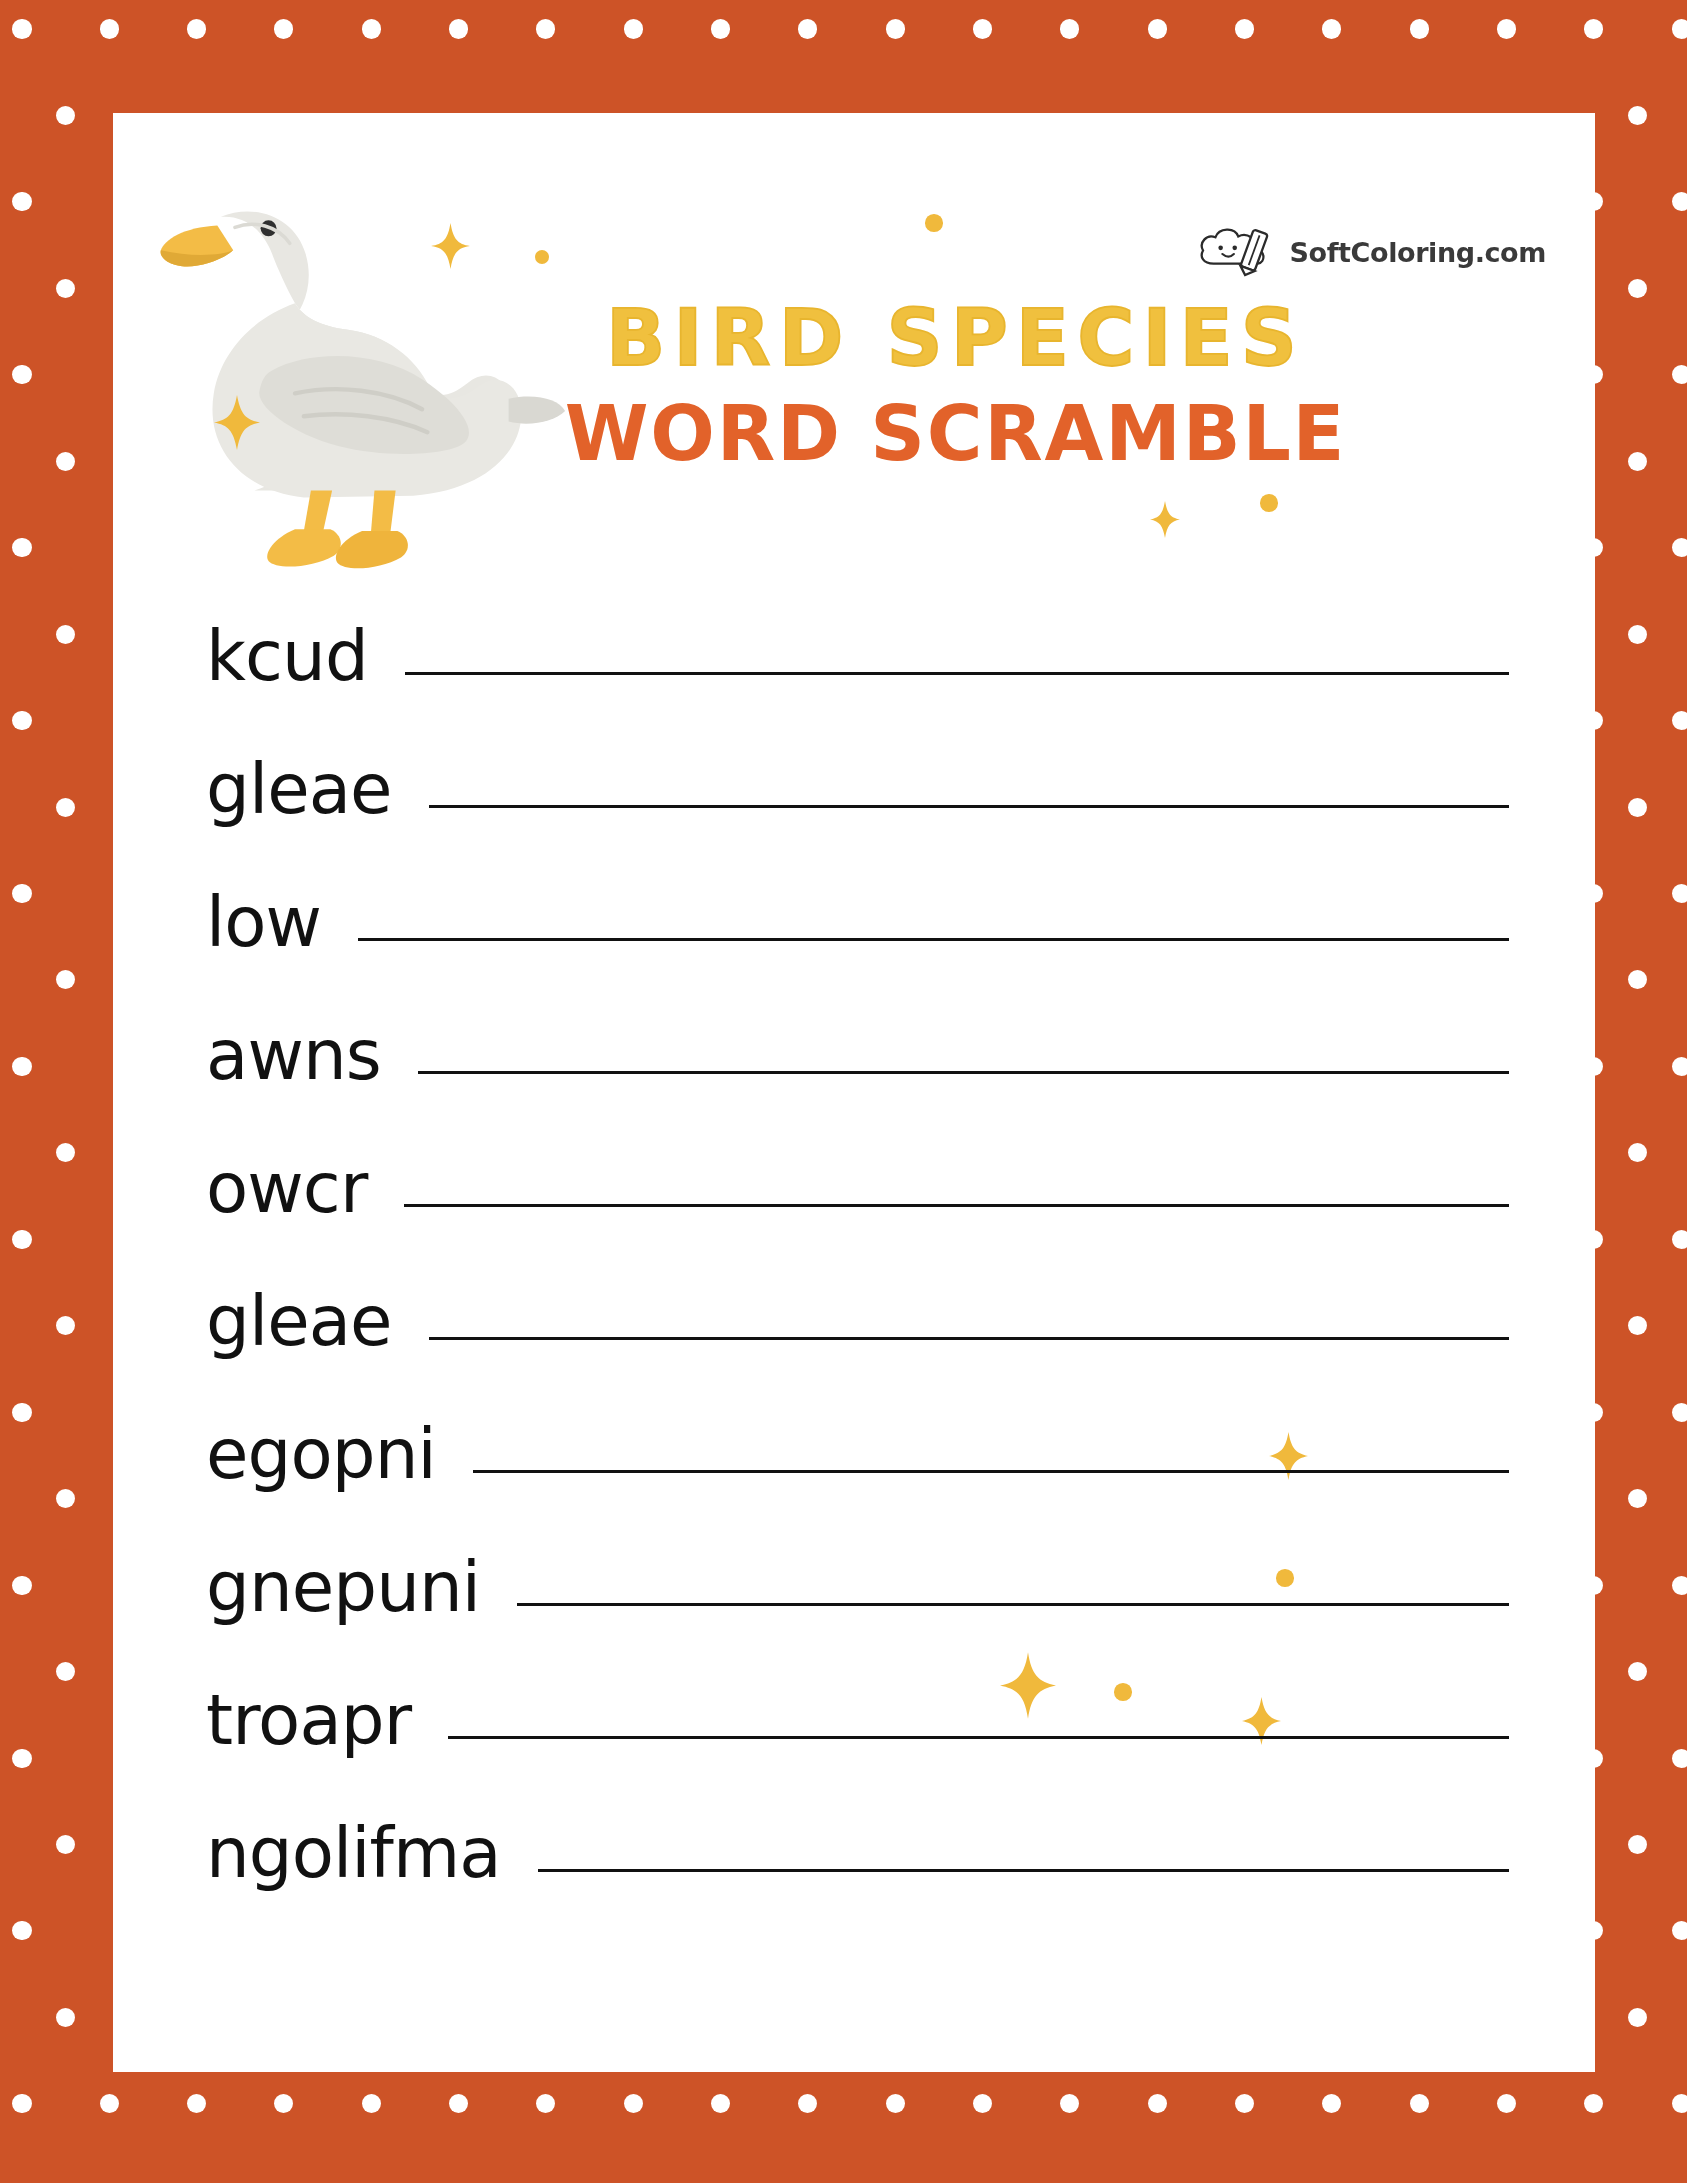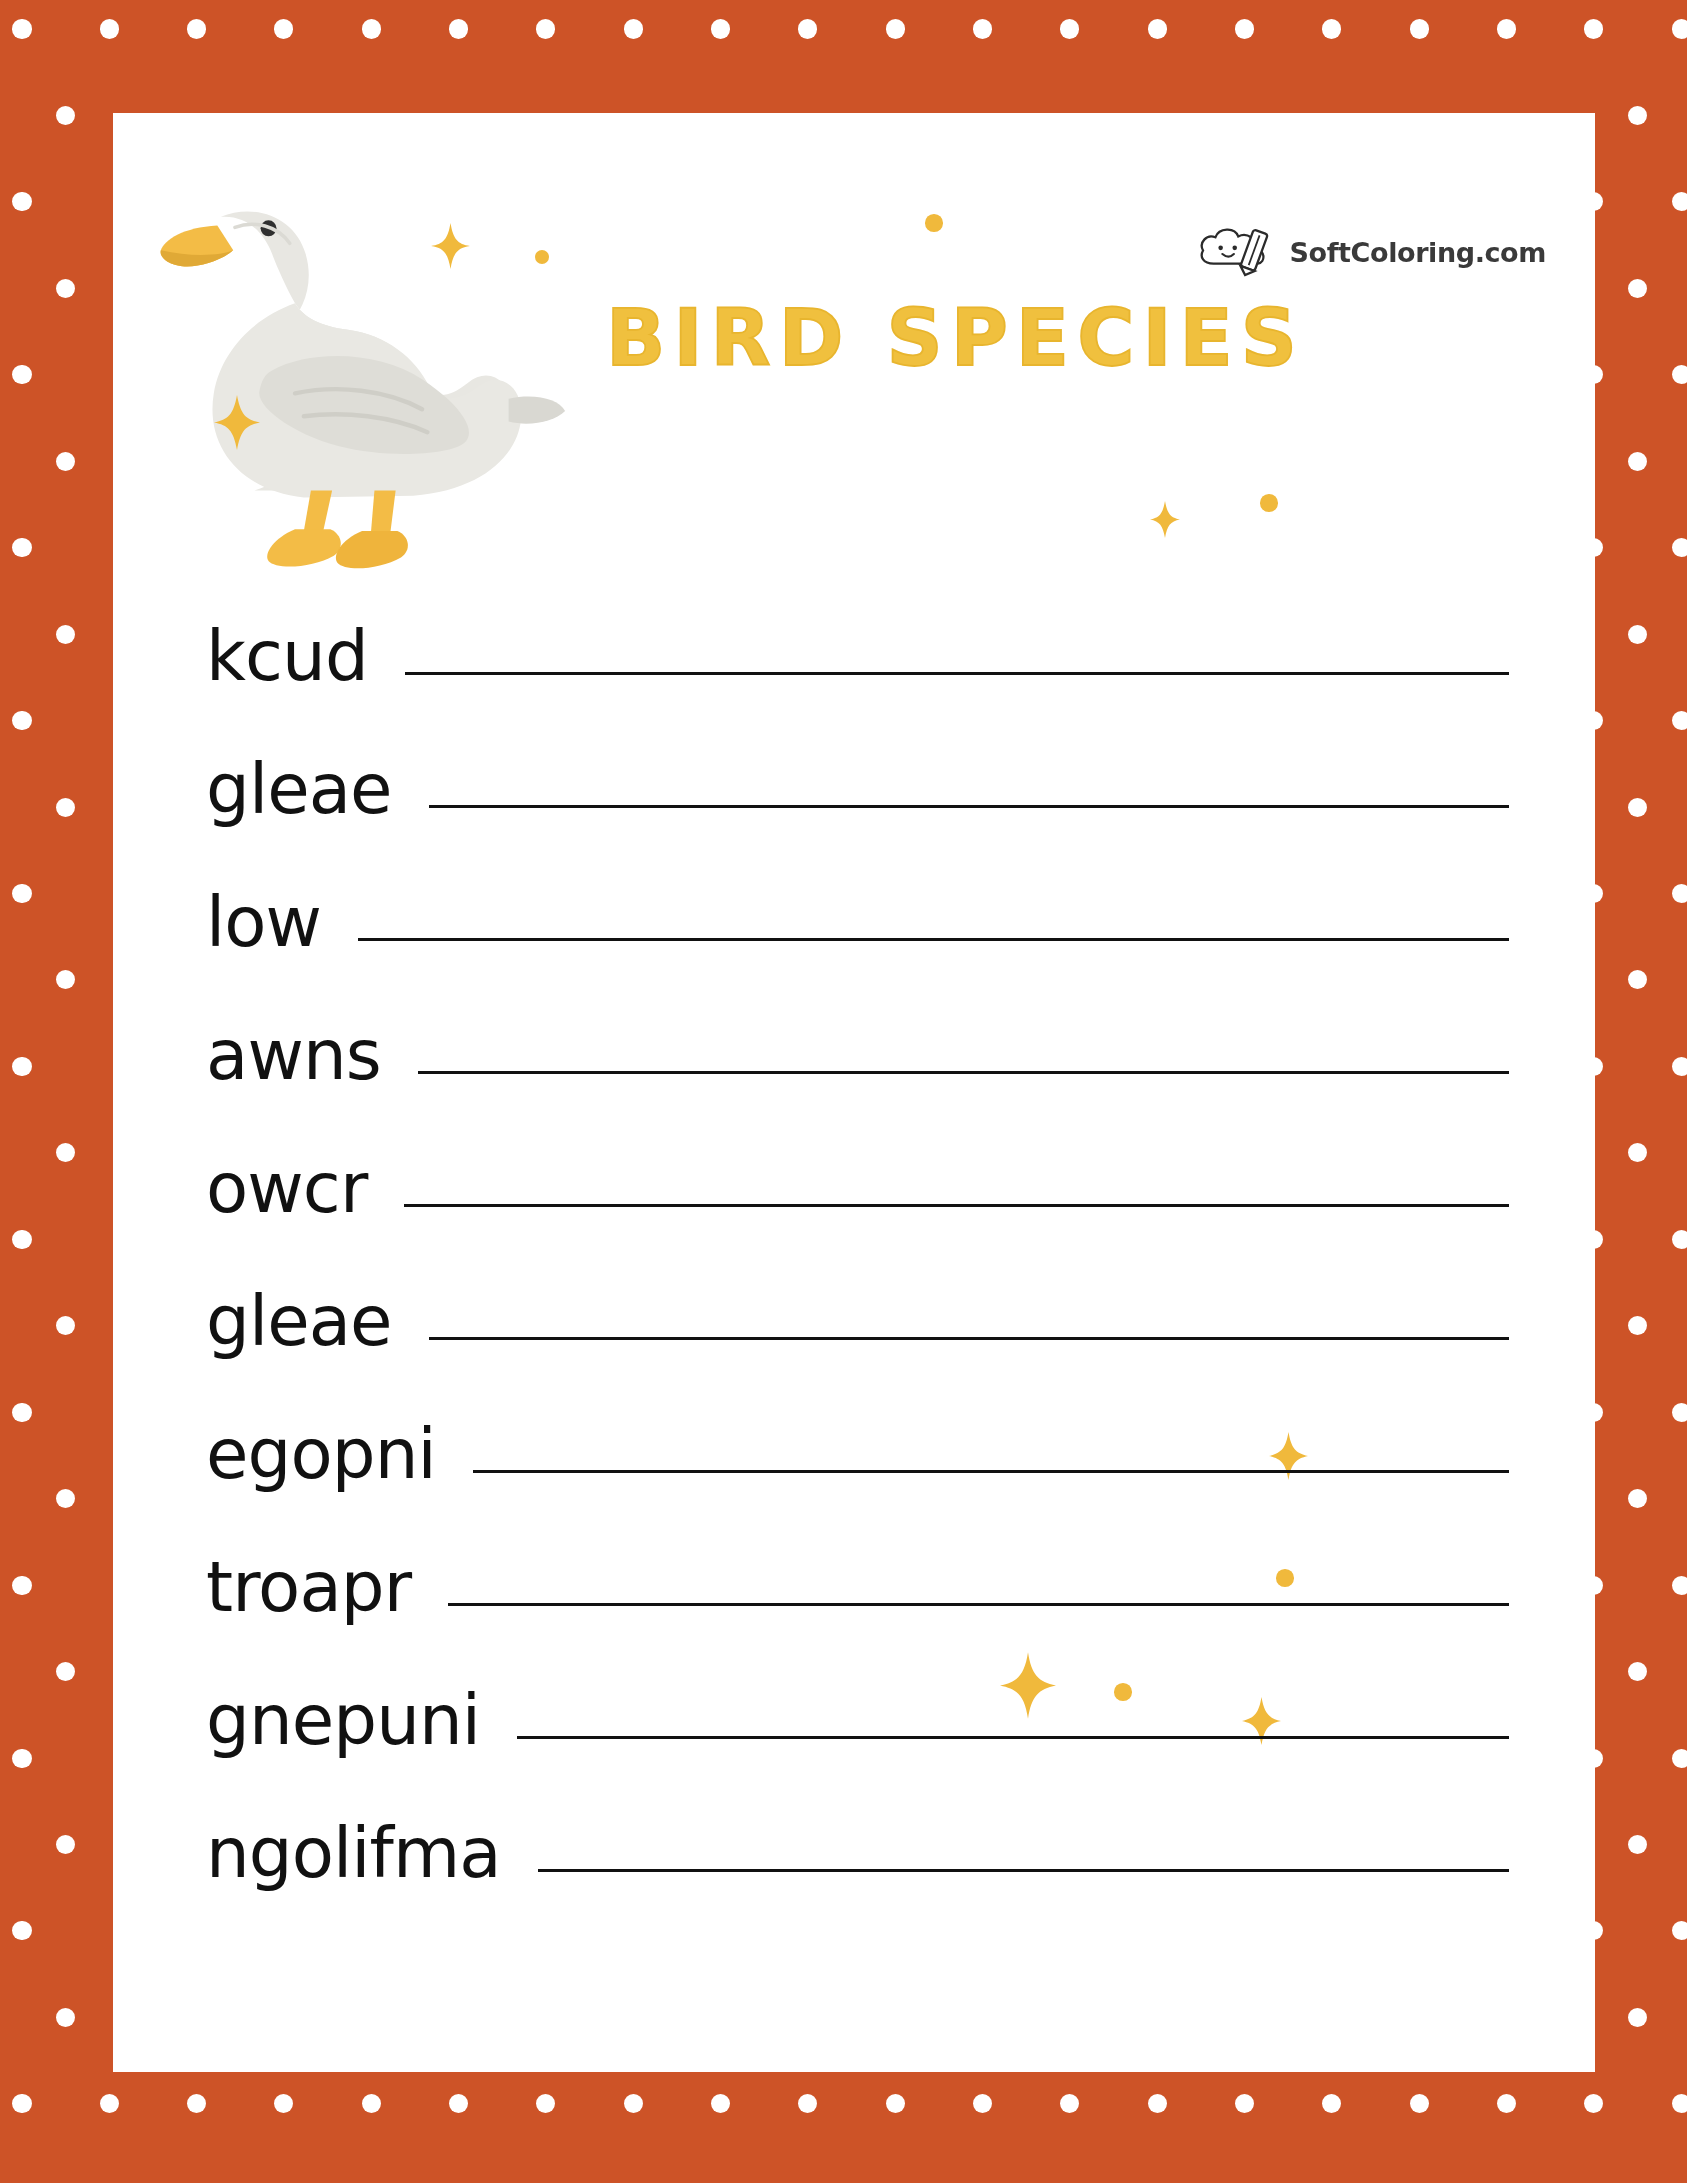--- a/index.html
+++ b/index.html
@@ -332,20 +332,21 @@
   </span>
 
   <span class="confetti" style="left:422px;top:137px;width:14px;height:14px;"></span>
   <span class="confetti" style="left:812px;top:101px;width:17.6px;height:17.6px;"></span>
   <span class="confetti" style="left:1147px;top:381px;width:17.6px;height:17.6px;"></span>
   <span class="confetti" style="left:1163px;top:1456px;width:17.6px;height:17.6px;"></span>
   <span class="confetti" style="left:1001px;top:1570px;width:17.6px;height:17.6px;"></span>
 
   <div id="title-block">
     <div id="title-main">BIRD SPECIES</div>
+    <div id="title-sub">WORD SCRAMBLE</div>
   </div>
 
   <div id="word-list">
 
     <div class="word-row">
       <span class="word-text">kcud</span>
       <span class="word-blank"></span>
     </div>
 
     <div class="word-row">
@@ -372,26 +373,26 @@
       <span class="word-text">gleae</span>
       <span class="word-blank"></span>
     </div>
 
     <div class="word-row">
       <span class="word-text">egopni</span>
       <span class="word-blank"></span>
     </div>
 
     <div class="word-row">
+      <span class="word-text">gnepuni</span>
+      <span class="word-blank"></span>
+    </div>
+
+    <div class="word-row">
       <span class="word-text">troapr</span>
-      <span class="word-blank"></span>
-    </div>
-
-    <div class="word-row">
-      <span class="word-text">gnepuni</span>
       <span class="word-blank"></span>
     </div>
 
     <div class="word-row">
       <span class="word-text">ngolifma</span>
       <span class="word-blank"></span>
     </div>
 
   </div>
 </div>

